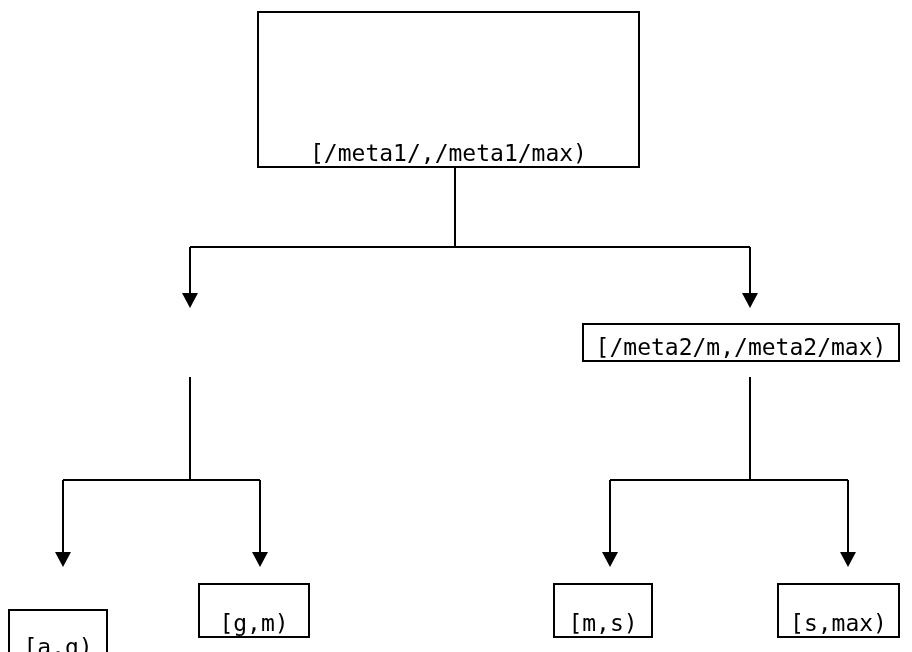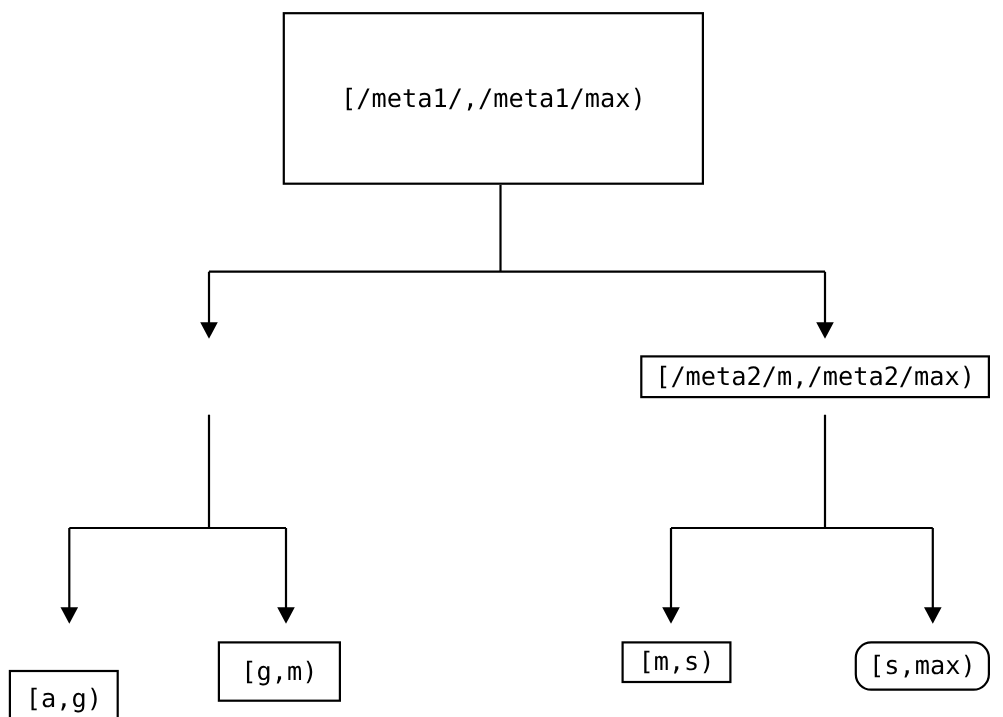--- a/index.html
+++ b/index.html
@@ -30,33 +30,33 @@
   .arrowhead {
     fill: #000000;
     stroke: none;
   }
   .node {
     position: absolute;
     box-sizing: border-box;
     border: 2px solid #000000;
     background: #ffffff;
     display: flex;
-    align-items: center;
+    align-items: flex-end;
     justify-content: center;
     color: #000000;
     font-size: 23px;
     white-space: nowrap;
   }
   .node-root   { left: 257px; top: 11px;  width: 383px; height: 157px; }
   .node-l      { left: 22px;  top: 323px; width: 321px; height: 54px; }
   .node-r      { left: 582px; top: 323px; width: 318px; height: 39px; }
   .node-leaf1  { left: 8px;   top: 609px; width: 100px; height: 53px; }
   .node-leaf2  { left: 198px; top: 583px; width: 112px; height: 55px; }
-  .node-leaf3  { left: 553px; top: 583px; width: 100px; height: 38px; margin-left: 12px; }
-  .node-leaf4  { left: 777px; top: 583px; width: 123px; height: 45px; border-radius: 15px; }
+  .node-leaf3  { left: 553px; top: 583px; width: 100px; height: 55px; }
+  .node-leaf4  { left: 777px; top: 583px; width: 123px; height: 55px; }
 </style>
 </head>
 <body>
 
 <div id="stage">
 
   <svg id="edges" viewBox="0 0 912 652" xmlns="http://www.w3.org/2000/svg">
 
     <g>
       <path class="edge-line" d="M455,168 L455,247"></path>

